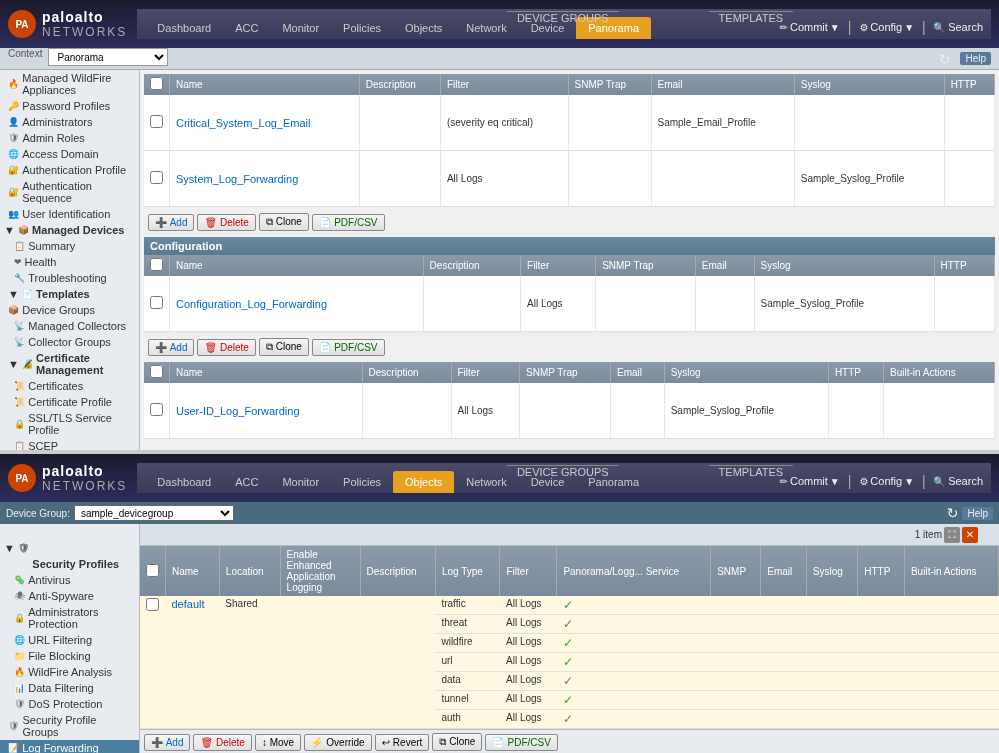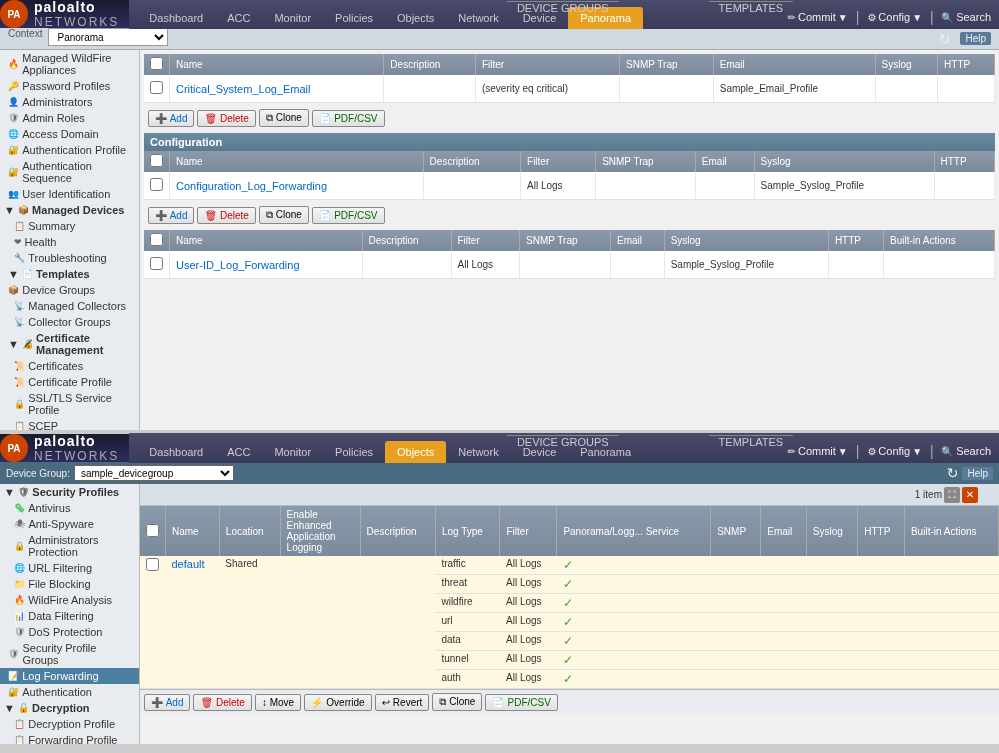--- a/index.html
+++ b/index.html
@@ -6,22 +6,22 @@
     body { background: #ccc; width: 999px; height: 753px; overflow: hidden; }
 
     
     .panel { background: #fff; width: 999px; }
     
     
     .top-header {
       background: linear-gradient(to bottom, #1a1a2e, #2d2d5e);
       display: flex;
       align-items: center;
-      height: 28px;
-      padding: 0 0;
+      height: 48px;
+      padding: 0 8px;
     }
     .logo-area {
       display: flex;
       align-items: center;
       margin-right: 10px;
     }
     .logo-text {
       color: #fff;
       font-size: 14px;
       font-weight: bold;
@@ -170,21 +170,21 @@
     .data-table th {
       background: linear-gradient(to bottom, #8a9aaa, #7a8a9a);
       color: #fff;
       padding: 3px 6px;
       text-align: left;
       font-size: 10px;
       border-right: 1px solid #aaa;
       font-weight: normal;
     }
     .data-table td {
-      padding: 6px 6px;
+      padding: 20px 6px;
       border-bottom: 1px solid #e0e0e0;
       border-right: 1px solid #e8e8e8;
       font-size: 10px;
       color: #333;
     }
     .link-text { color: #0066cc; cursor: pointer; }
 
     .section-block { margin-bottom: 4px; }
 
     
@@ -494,20 +494,30 @@
             <tr>
               <td class="checkbox-cell"><input type="checkbox" style=""></td>
               <td><span class="link-text">Critical_System_Log_Email</span></td>
               <td></td>
               <td>(severity eq critical)</td>
               <td></td>
               <td>Sample_Email_Profile</td>
               <td></td>
               <td></td>
             </tr>
+            <tr>
+              <td class="checkbox-cell"><input type="checkbox" style=""></td>
+              <td><span class="link-text">System_Log_Forwarding</span></td>
+              <td></td>
+              <td>All Logs</td>
+              <td></td>
+              <td></td>
+              <td>Sample_Syslog_Profile</td>
+              <td></td>
+            </tr>
           </tbody>
         </table>
         <div class="toolbar-row">
           <button class="tool-btn blue">➕ Add</button>
           <button class="tool-btn red">🗑 Delete</button>
           <button class="tool-btn">⧉ Clone</button>
           <button class="tool-btn green">📄 PDF/CSV</button>
         </div>
       </div>
 
@@ -630,21 +640,21 @@
       <span class="help-btn">Help</span>
     </div>
   </div>
 
   <div class="bottom-layout">
 
     <div class="bottom-sidebar">
       <div class="sidebar-item section-header">
         <span>▼</span>
         <span class="sidebar-icon">🛡</span>
-        <span style="font-weight:bold;">Security Profiles</span>
+        <span style="font-weight:bold;margin-top:32px;">Security Profiles</span>
       </div>
       <div class="sidebar-item indent1">
         <span class="sidebar-icon">🦠</span>
         <span>Antivirus</span>
       </div>
       <div class="sidebar-item indent1">
         <span class="sidebar-icon">🕷</span>
         <span>Anti-Spyware</span>
       </div>
       <div class="sidebar-item indent1">

